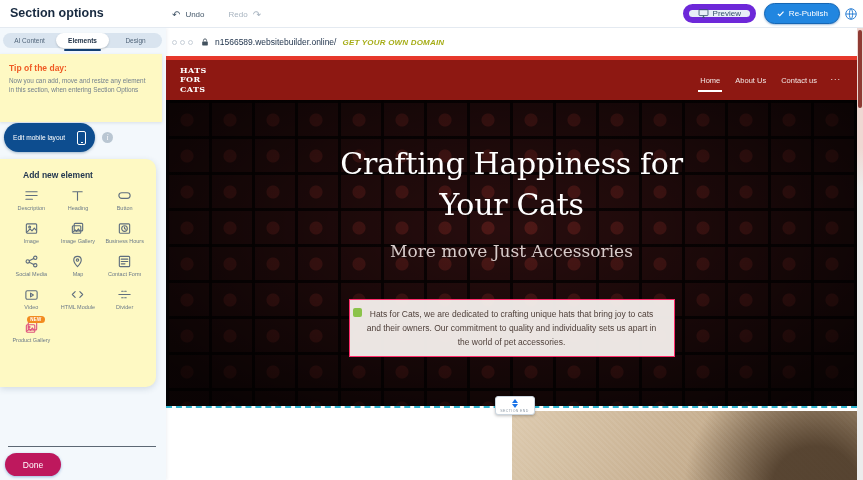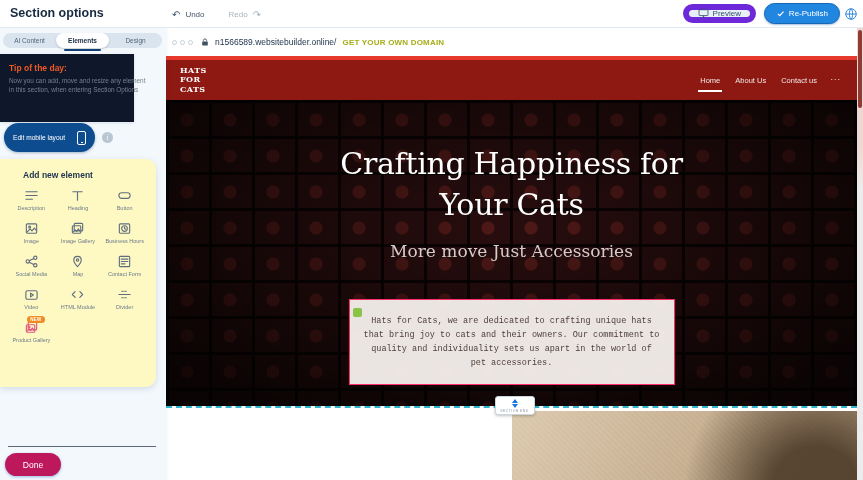--- a/index.html
+++ b/index.html
@@ -22,21 +22,21 @@
   .globe-btn { position:absolute; right:5px; top:7px; width:14px; height:14px; cursor:pointer; }
   .globe-btn svg { width:14px; height:14px; stroke:#2b7fd4; fill:none; stroke-width:1.1; }
 
   
   .sidebar { position:absolute; left:0; top:28px; width:166px; bottom:0; background:#f3f8fc; box-shadow:1px 0 3px rgba(50,80,110,.08); z-index:20; }
   .tabs { position:absolute; left:3px; top:5px; width:159px; height:15px; display:flex; background:#d9e4ef; border-radius:9px; }
   .tab { flex:1; display:flex; align-items:center; justify-content:center; font-size:6.5px; color:#51657a; border-radius:9px; cursor:pointer; position:relative; }
   .tab.active { background:#fff; color:#1a2c42; font-weight:bold; box-shadow:0 1px 2px rgba(0,0,0,.18); }
   .tab.active::after { content:""; position:absolute; left:8px; right:8px; bottom:-3px; height:2px; background:#123f73; border-radius:1px; }
 
-  .tip-card { position:absolute; left:0; top:26px; width:134px; height:68px; background:#0f172a; box-shadow:0 1px 3px rgba(40,70,100,.13); padding:9px 9px 0 9px; }
+  .tip-card { position:absolute; left:0; top:26px; width:162px; height:68px; background:#fef9c3; box-shadow:0 1px 3px rgba(40,70,100,.13); padding:9px 9px 0 9px; }
   .tip-title { font-size:8.5px; font-weight:bold; color:#ef5a24; margin-bottom:4px; }
   .tip-body { font-size:6.4px; line-height:1.4; color:#73808d; width:142px; }
 
   .edit-mobile-btn { position:absolute; left:4px; top:95px; width:91px; height:29px; border-radius:15px; background:#0d4d8f; color:#fff; font-size:6.6px; display:flex; align-items:center; justify-content:space-between; padding:0 9px; cursor:pointer; box-shadow:0 1px 3px rgba(10,60,110,.35); }
   .phone-ico { width:9px; height:14px; border:1px solid #fff; border-radius:2px; position:relative; }
   .phone-ico::after { content:""; position:absolute; left:2.5px; bottom:1px; width:2px; height:1px; background:#fff; }
   .info-badge { position:absolute; left:102px; top:104px; width:11px; height:11px; border-radius:50%; background:#b9c6d2; color:#fff; font-size:7.5px; font-family:"Liberation Serif",serif; font-style:italic; display:flex; align-items:center; justify-content:center; cursor:pointer; }
 
   .add-card { position:absolute; left:0; top:131px; width:156px; height:228px; background:#fef9c3; border-radius:0 10px 10px 0; box-shadow:0 2px 6px rgba(40,70,100,.16); padding-top:11px; }
   .add-title { font-size:8.5px; font-weight:bold; color:#233750; margin:0 0 8px 23px; }
@@ -50,21 +50,21 @@
   .sidebar-divider { position:absolute; left:8px; top:418px; width:148px; height:1px; background:#5c6874; }
   .done-btn { position:absolute; left:5px; top:425px; width:56px; height:23px; border-radius:12px; background:#be185d; color:#fff; font-size:8.5px; display:flex; align-items:center; justify-content:center; cursor:pointer; box-shadow:0 1px 3px rgba(20,90,180,.4); }
 
   
   .canvas { position:absolute; left:166px; top:28px; right:0; bottom:0; background:#fff; }
   .urlbar { position:absolute; left:0; top:0; right:0; height:28px; background:#fff; display:flex; align-items:center; }
   .dots { display:flex; gap:3px; margin-left:6px; }
   .dot { width:5px; height:5px; border-radius:50%; border:1px solid #c7cfd8; }
   .lock-ico { margin-left:7px; width:10px; height:12px; }
   .url-text { font-size:8.5px; color:#23364e; margin-left:5px; }
-  .domain-cta { font-size:8px; font-weight:bold; color:#a6ad17; margin-left:6px; letter-spacing:.2px; cursor:pointer; }
+  .domain-cta { font-size:8px; font-weight:bold; color:#a6ad17; margin-left:6px; letter-spacing:.2px; cursor:pointer;font-style:italic; }
 
   
   .site { position:absolute; left:0; top:28px; right:6px; height:350px; overflow:hidden; }
   .site-strip { height:4px; background:#e6382b; }
   .site-header { height:40px; background:#8e1812; position:relative; display:flex; align-items:center; }
   .site-logo { margin-left:14px; width:48px; color:#fff; font-family:"DejaVu Serif",serif; font-weight:bold; font-size:8px; line-height:1.15; letter-spacing:.4px; text-transform:uppercase; cursor:pointer; }
   .site-nav { position:absolute; right:40px; top:0; height:40px; display:flex; align-items:center; gap:15px; font-size:7.5px; color:#f2e6e4; }
   .nav-item { cursor:pointer; position:relative; }
   .nav-item.active::after { content:""; position:absolute; left:-2px; right:-2px; bottom:-7px; height:1.5px; background:#fff; }
   .nav-more { position:absolute; right:16px; top:12px; color:#f2e6e4; font-size:9px; letter-spacing:1px; cursor:pointer; }
@@ -73,21 +73,21 @@
     background-color:#3a1314;
     background-image:
       radial-gradient(ellipse at 50% 42%, rgba(0,0,0,.30), rgba(0,0,0,.82) 88%),
       radial-gradient(circle at 21px 20px, rgba(160,48,44,.55) 0 6px, rgba(0,0,0,0) 7px),
       linear-gradient(rgba(12,4,4,.92) 0 3px, rgba(0,0,0,0) 3px),
       linear-gradient(90deg, rgba(12,4,4,.92) 0 3px, rgba(0,0,0,0) 3px);
     background-size:100% 100%, 43px 36px, 43px 36px, 43px 36px;
   }
   .hero-heading { margin-top:44px; text-align:center; font-family:"DejaVu Serif",serif; color:#ffffff; font-size:30px; line-height:1.35; letter-spacing:-.3px; cursor:pointer; }
   .hero-sub { text-align:center; font-family:"DejaVu Serif",serif; color:#d8cccb; font-size:17px; margin-top:16px; cursor:pointer; }
-  .para-box { position:absolute; left:50%; top:199px; transform:translateX(-50%); width:326px; background:rgba(247,241,238,.95); border:1px solid #ff2d6b; padding:14px 12px; font-family:Liberation Mono, monospace; font-size:8.5px; line-height:1.65; color:#4d3e38; text-align:center; cursor:pointer; }
+  .para-box { position:absolute; left:50%; top:199px; transform:translateX(-50%); width:326px; background:rgba(247,241,238,.95); border:1px solid #ff2d6b; padding:7px 12px; font-family:Liberation Sans, sans-serif; font-size:8.5px; line-height:1.65; color:#4d3e38; text-align:center; cursor:pointer; }
   .green-handle { position:absolute; left:3px; top:8px; width:9px; height:9px; background:#8bc34a; border-radius:2px; cursor:grab; }
 
   .section-end-line { position:absolute; left:0; right:6px; top:378px; border-top:2px dashed #2fb5d0; z-index:5; }
   .section-handle { position:absolute; left:50%; top:368px; transform:translateX(-50%); width:40px; height:19px; background:#fff; border:1px solid #ccd6df; border-radius:3px; box-shadow:0 1px 3px rgba(0,0,0,.25); display:flex; flex-direction:column; align-items:center; justify-content:center; z-index:6; cursor:ns-resize; }
   .arrow-up, .arrow-down { width:0; height:0; border-left:3px solid transparent; border-right:3px solid transparent; }
   .arrow-up { border-bottom:4px solid #1a73e8; }
   .arrow-down { border-top:4px solid #1a73e8; margin-top:1px; }
   .section-end-lbl { font-size:3.5px; color:#8a97a4; letter-spacing:.4px; margin-top:1px; }
 
   .next-section { position:absolute; left:0; right:6px; top:379px; bottom:0; background:#fff; }

